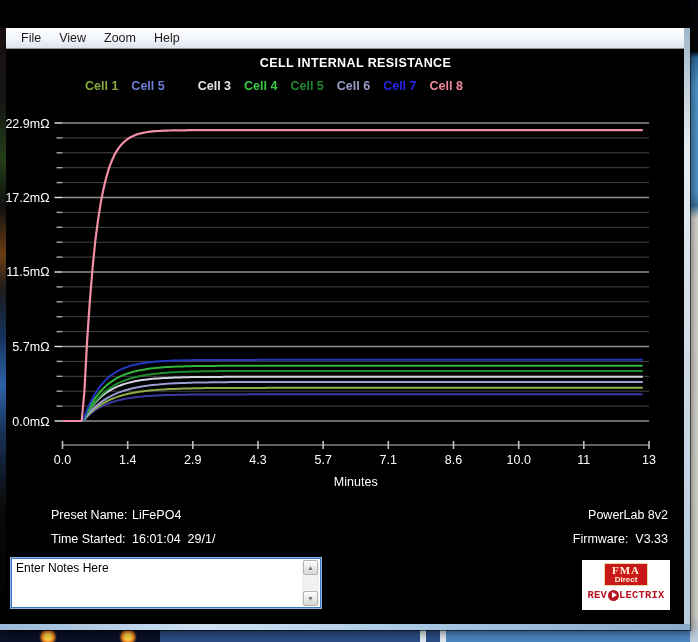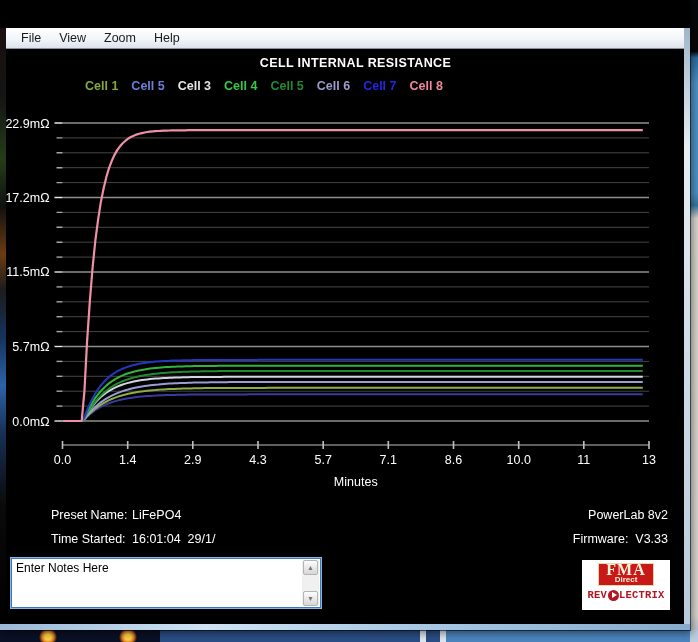--- a/index.html
+++ b/index.html
@@ -45,21 +45,21 @@
     border-bottom:1px solid #8b939e; display:flex; align-items:center; padding-left:6px; }
   .menu-item { padding:2px 9px; font-size:12.5px; color:#1a1a1a; }
   
   .edge-left { position:absolute; left:0; top:28px; width:6px; bottom:6px;
     background:linear-gradient(180deg,#1a0f0f 0%,#151515 12%,#243d18 22%,#101010 30%,#6b3c12 38%,#1c1c1c 44%,#15335e 52%,#2c62a8 60%,#183056 68%,#0a0a0a 80%,#000 100%); }
   .edge-right { position:absolute; right:0; top:28px; width:6px; bottom:6px;
     background:linear-gradient(180deg,#9fb6c8 0%,#e8eef2 20%,#cfdce8 55%,#b8cbdc 100%); }
   .edge-bottom { position:absolute; left:0; bottom:0; height:6px; right:0;
     background:linear-gradient(90deg,#9ab8d8 0%,#cfe2f2 30%,#a8c8e4 60%,#88aacc 100%); }
   
-  .client { position:absolute; left:6px; top:49px; width:678px; height:575px; background:#000; overflow:hidden;border-radius:18px; }
+  .client { position:absolute; left:6px; top:49px; width:678px; height:575px; background:#000; overflow:hidden; }
   .chart-title { position:absolute; left:56px; top:7px; width:587px; text-align:center;
     color:#fff; font-size:12.5px; font-weight:bold; letter-spacing:.4px; }
   .legend { position:absolute; left:79px; top:30px; display:flex; gap:13px;
     font-size:12.5px; font-weight:bold; }
   svg.plot { position:absolute; left:0; top:0; }
   svg text { font-family:"Liberation Sans", sans-serif; }
   
   .finfo { position:absolute; color:#fff; font-size:12.5px; white-space:pre; }
   
   .notes { position:absolute; left:5px; top:509px; width:310px; height:50px;
@@ -70,21 +70,21 @@
   .nscroll { position:absolute; right:1px; top:1px; bottom:1px; width:17px; background:#f0f0f0; }
   .narrow { position:absolute; left:1px; width:15px; height:15px;
     background:linear-gradient(180deg,#fdfdfd,#d6d6d6); border:1px solid #b4b4b4; border-radius:2px;
     color:#777; font-size:7px; line-height:13px; text-align:center; }
   .narrow.up { top:0; } .narrow.down { bottom:0; }
   
   .logo { position:absolute; left:576px; top:511px; width:88px; height:50px; background:#fff;
     display:flex; flex-direction:column; align-items:center; }
   .fma-badge { margin-top:3px; background:#c81818; border:1px solid #e8d8a8;
     padding:0 7px 1px; text-align:center; }
-  .fma-badge .l1 { font-family:"Liberation Serif", serif; font-weight:bold; font-size:16px;
+  .fma-badge .l1 { font-family:"Liberation Serif", serif; font-weight:bold; font-size:11px;
     color:#fdf4dc; letter-spacing:1px; line-height:12px; }
   .fma-badge .l2 { font-weight:bold; font-size:8px; color:#fdf4dc; line-height:8px; }
   .brand { margin-top:3px; display:flex; align-items:center; color:#b51522;
     font-weight:bold; font-size:10.5px; letter-spacing:.2px;font-family:Liberation Mono, monospace; }
   .brand .circle { width:11px; height:11px; border-radius:50%; background:#b51522;
     display:inline-flex; align-items:center; justify-content:center; margin:0 .5px; }
   .brand .tri { width:0; height:0; border-left:5px solid #fff;
     border-top:3.5px solid rgba(0,0,0,0); border-bottom:3.5px solid rgba(0,0,0,0); margin-left:2px; }
 </style>
 </head>
@@ -106,21 +106,21 @@
   <div class="edge-left"></div>
   <div class="edge-right"></div>
   <div class="edge-bottom"></div>
 
   <div class="client">
 
     <div class="chart-title">CELL INTERNAL RESISTANCE</div>
     <div class="legend" id="legend">
         <span style="color: rgb(134, 168, 62);">Cell 1</span>
         <span style="color: rgb(108, 127, 216);">Cell 5</span>
-        <span style="color: rgb(230, 230, 230);">Cell 3</span>
+        <span style="color: rgb(230, 230, 230); margin-left: 20px;">Cell 3</span>
         <span style="color: rgb(53, 201, 69);">Cell 4</span>
         <span style="color: rgb(33, 138, 48);">Cell 5</span>
         <span style="color: rgb(154, 158, 200);">Cell 6</span>
         <span style="color: rgb(37, 37, 232);">Cell 7</span>
         <span style="color: rgb(238, 136, 153);">Cell 8</span>
       </div>
 
     <svg class="plot" id="plot" width="678" height="575" viewBox="0 0 678 575">
         <line x1="56.5" x2="643" y1="372.0" y2="372.0" stroke="#8f8f8f" stroke-width="1.6"></line>
         <line x1="48.5" x2="56.5" y1="372.0" y2="372.0" stroke="#e8e8e8" stroke-width="1.4"></line>

